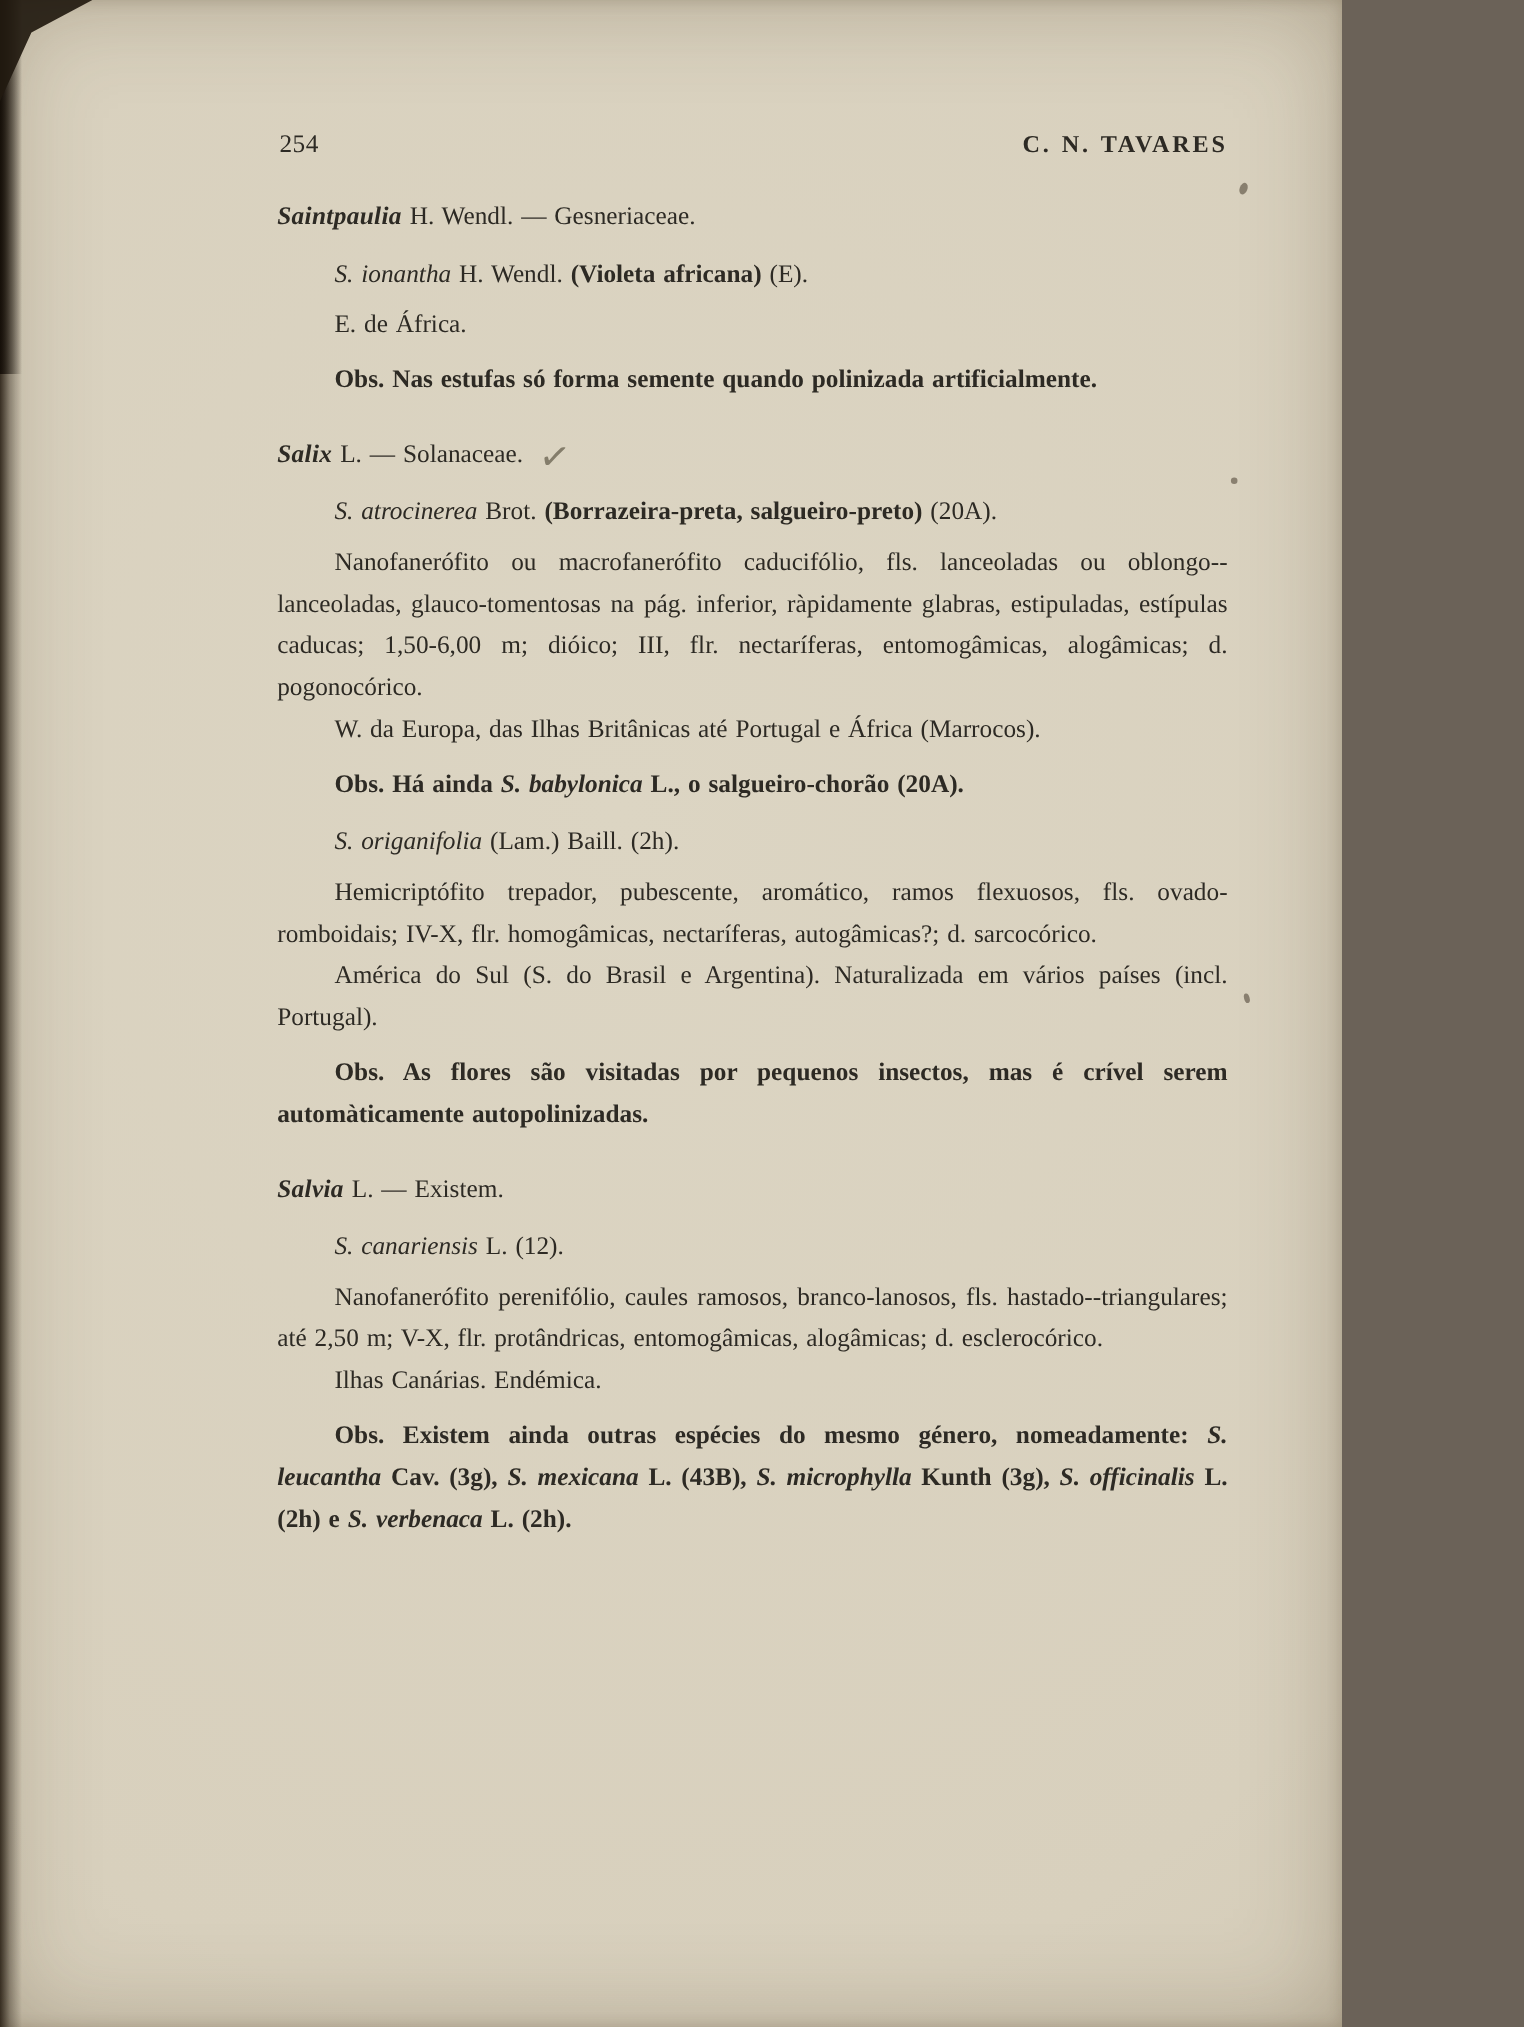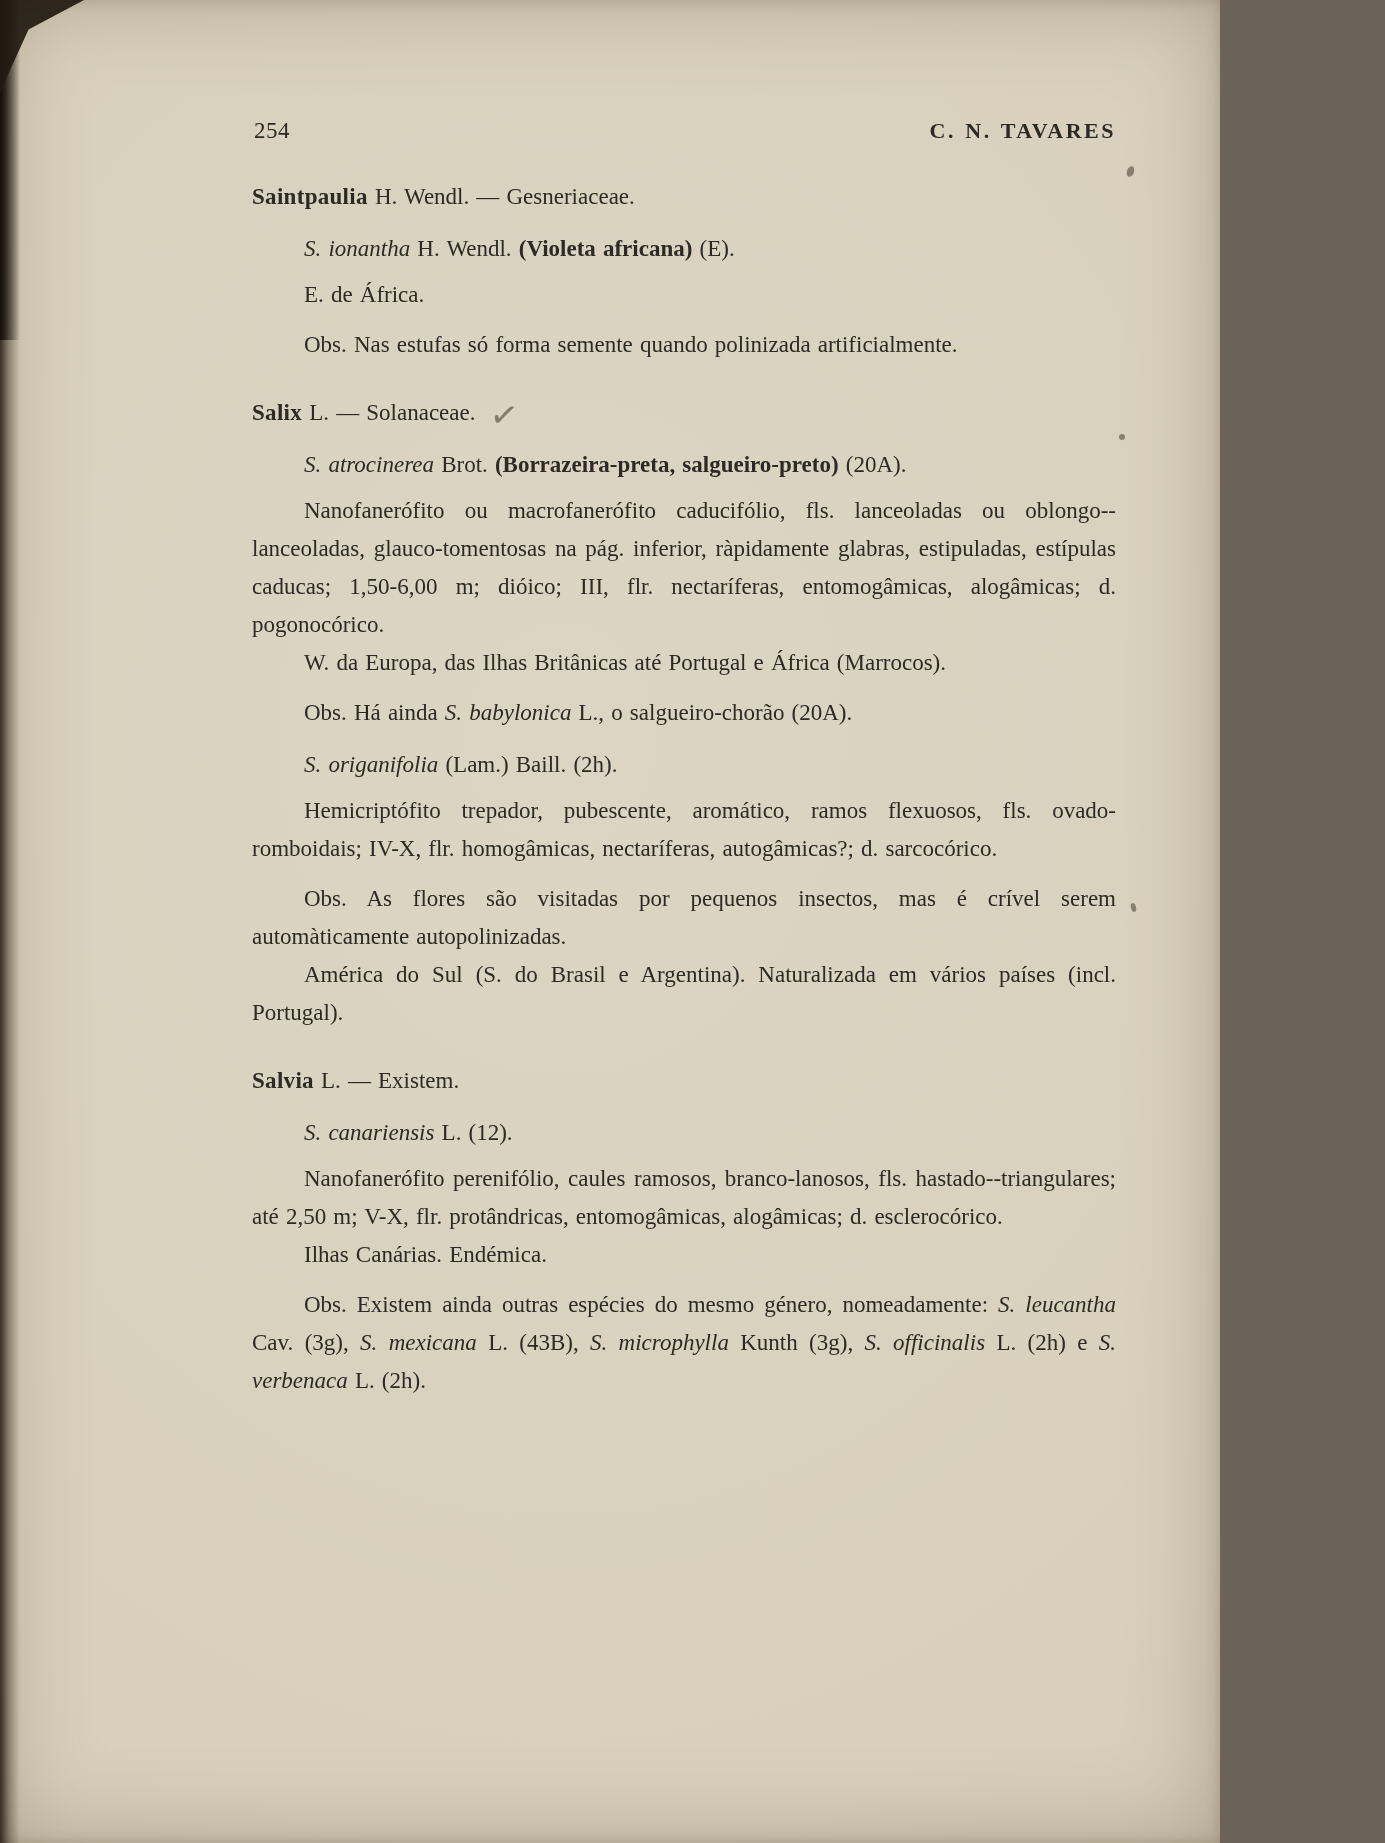--- a/index.html
+++ b/index.html
@@ -43,24 +43,24 @@
     color:#2d2a24; font-size:23px; line-height:38px; word-spacing:.06em;
   }
   .header-row { position:relative; height:38px; margin-bottom:28px; }
   .page-number { position:absolute; left:2px; letter-spacing:.5px; }
   .running-header {
     position:absolute; left:0; right:0; text-align:right;
     letter-spacing:2.5px; font-size:22px;font-weight:bold;
   }
   .genus { margin:30px 0 0; }
   .entry.first .genus { margin-top:0; }
-  .genus b { letter-spacing:.3px; }
+  .genus b { letter-spacing:.3px;font-style:italic; }
   .species { margin:14px 0 8px; padding-left:52px; }
   .para { margin:0; text-indent:52px; text-align:justify; }
-  .obs { margin-top:12px; }
+  .obs { margin-top:12px;font-weight:bold; }
   .checkmark {
     display:inline-block; margin-left:16px; font-size:34px; line-height:20px;
     color:rgba(96,88,70,.7); transform:rotate(8deg) translateY(7px);
     font-family:"DejaVu Sans",sans-serif;
   }
 </style>
 </head>
 <body>
 
 <div id="scan-page">
@@ -88,22 +88,22 @@
       <p class="genus"><b>Salix</b> <span>L. — Solanaceae.</span><span class="checkmark">✓</span></p>
       <p class="species"><i>S. atrocinerea</i> <span>Brot.</span> <b>(Borrazeira-preta, salgueiro-preto)</b> <span>(20A).</span></p>
       <p class="para">Nanofanerófito ou macrofanerófito caducifólio, fls. lanceoladas ou oblongo--lanceoladas, glauco-tomentosas na pág. inferior, ràpidamente glabras, estipuladas, estípulas caducas; 1,50-6,00 m; dióico; III, flr. nectaríferas, entomogâmicas, alogâmicas; d. pogonocórico.</p>
       <p class="para">W. da Europa, das Ilhas Britânicas até Portugal e África (Marrocos).</p>
       <p class="para obs"><span>Obs. Há ainda</span> <i>S. babylonica</i> <span>L., o salgueiro-chorão (20A).</span></p>
     </section>
 
     <section class="entry">
       <p class="species"><i>S. origanifolia</i> <span>(Lam.) Baill.</span> <span>(2h).</span></p>
       <p class="para">Hemicriptófito trepador, pubescente, aromático, ramos flexuosos, fls. ovado-romboidais; IV-X, flr. homogâmicas, nectaríferas, autogâmicas?; d. sarcocórico.</p>
+      <p class="para">América do Sul (S. do Brasil e Argentina). Naturalizada em vários países (incl. Portugal).</p>
       <p class="para obs"><span>Obs. As flores são visitadas por pequenos insectos, mas é crível serem automàticamente autopolinizadas.</span></p>
-      <p class="para">América do Sul (S. do Brasil e Argentina). Naturalizada em vários países (incl. Portugal).</p>
     </section>
 
     <section class="entry">
       <p class="genus"><b>Salvia</b> <span>L. — Existem.</span></p>
       <p class="species"><i>S. canariensis</i> <span>L.</span> <span>(12).</span></p>
       <p class="para">Nanofanerófito perenifólio, caules ramosos, branco-lanosos, fls. hastado--triangulares; até 2,50 m; V-X, flr. protândricas, entomogâmicas, alogâmicas; d. esclerocórico.</p>
       <p class="para">Ilhas Canárias. Endémica.</p>
       <p class="para obs"><span>Obs. Existem ainda outras espécies do mesmo género, nomeadamente:</span> <i>S. leucantha</i> <span>Cav. (3g),</span> <i>S. mexicana</i> <span>L. (43B),</span> <i>S. microphylla</i> <span>Kunth (3g),</span> <i>S. officinalis</i> <span>L. (2h) e</span> <i>S. verbenaca</i> <span>L. (2h).</span></p>
     </section>
 

